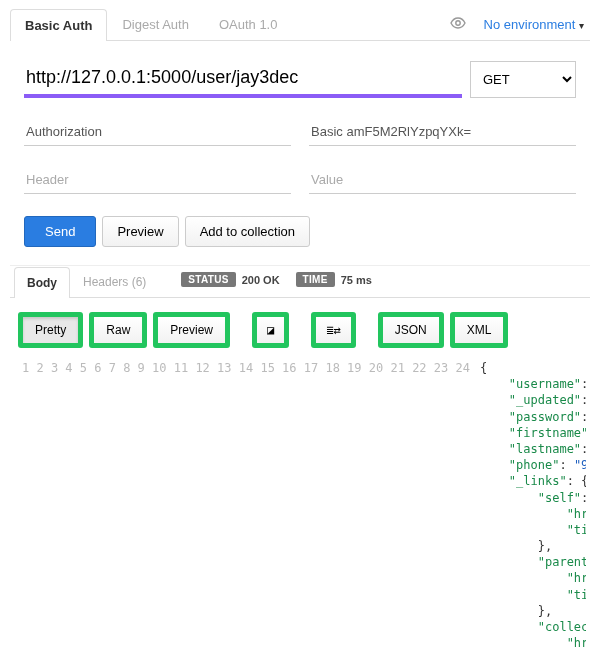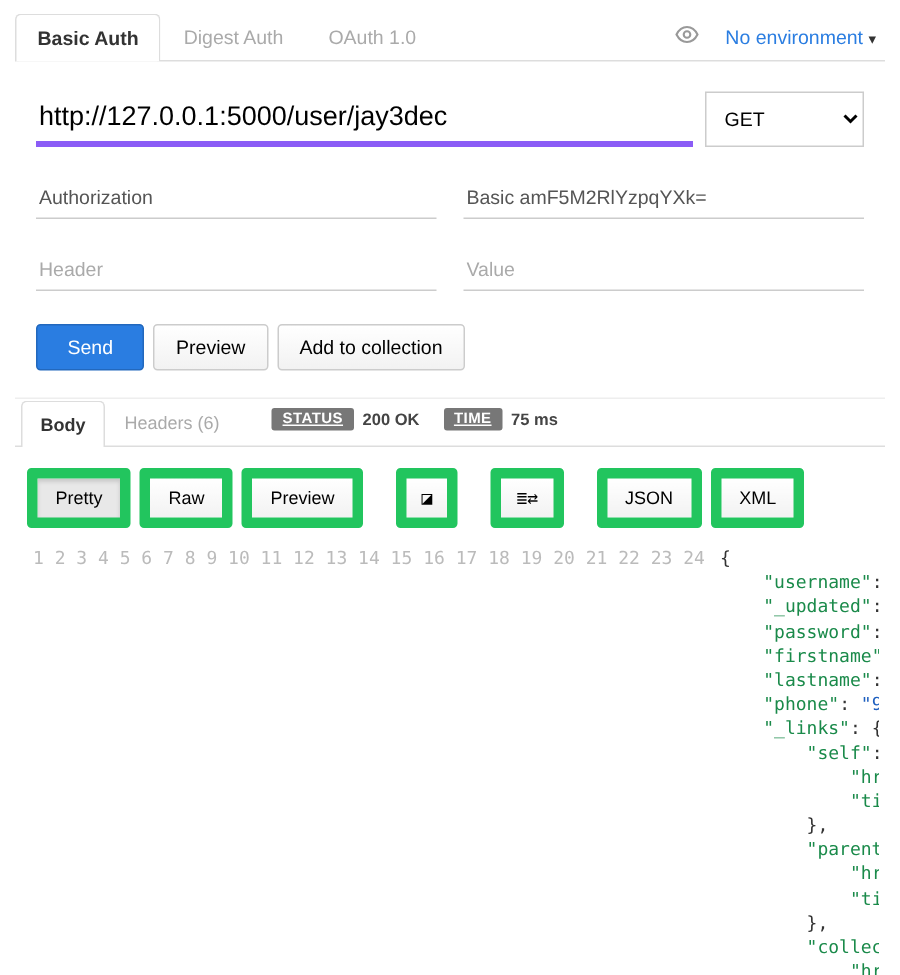--- a/index.html
+++ b/index.html
@@ -102,27 +102,26 @@
   }
   .status-area { margin-left: 22px; display: flex; align-items: center; gap: 6px; font-size: 11px; position: relative; top: -2px;}
   .badge {
     background: #777;
     color: #fff;
     padding: 2px 7px;
     border-radius: 2px;
     font-weight: bold;
     font-size: 10px;
     letter-spacing: 0.3px;
-    text-decoration: underline;
   }
   .badge-val { color: #444; font-weight: bold; font-size: 11px; }
   
   .toolbar { display: flex; gap: 6px; margin-top: 14px; padding: 0 8px; align-items: center; }
   .tbtn {
-    border: 7px solid #22c55e;
+    border: 5px solid #22c55e;
     background: linear-gradient(#fff,#f2f2f2);
     padding: 6px 12px;
     font-size: 12px;
     cursor: pointer;
     border-radius: 3px;
   }
   .tbtn.active { background: #e8e8e8; box-shadow: inset 0 2px 3px rgba(0,0,0,.15); }
   .tbtn.icon { padding: 6px 10px; font-family: monospace; }
   .tgap { width: 10px; }
   

